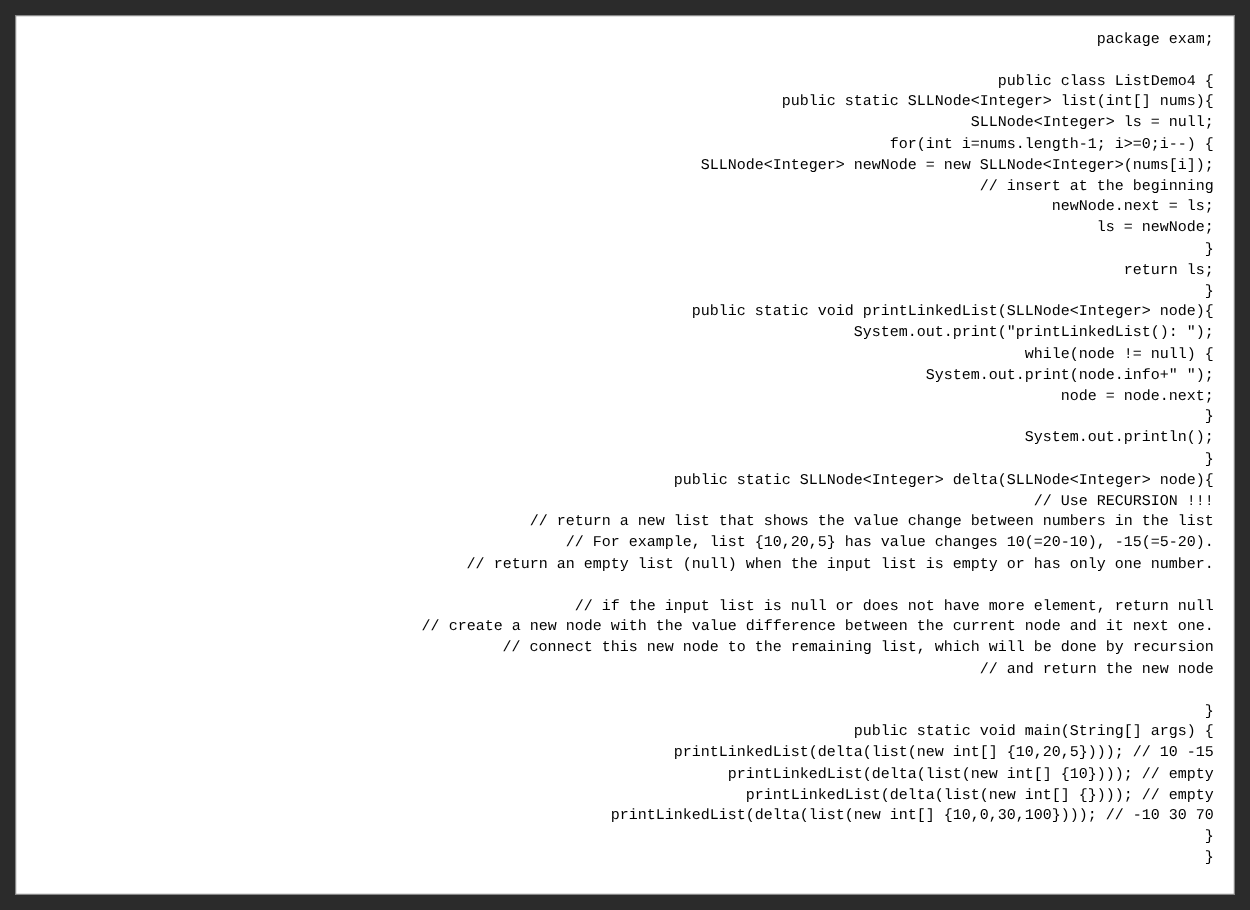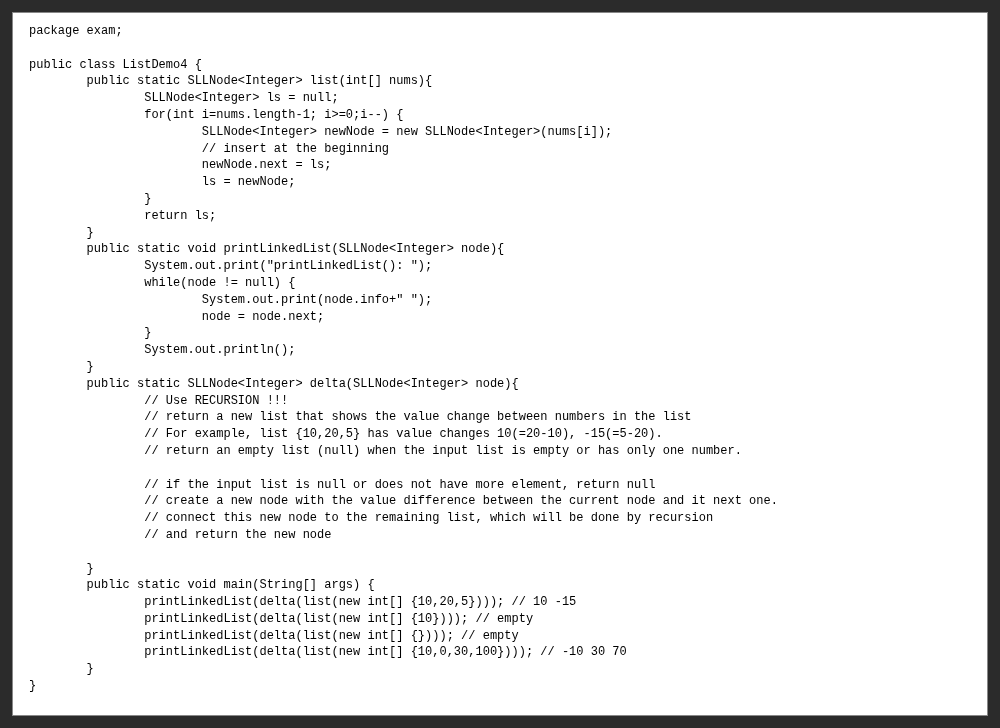--- a/index.html
+++ b/index.html
@@ -1,18 +1,19 @@
 <!DOCTYPE html>
 <html><head>
   <meta charset="utf-8">
   <style>
     * {
       margin: 0;
       padding: 0;
       box-sizing: border-box;
+      text-align: right;
     }
     
     body {
       background-color: #2b2b2b;
       width: 1000px;
       height: 728px;
       overflow: hidden;
       padding: 12px;
     }
     

